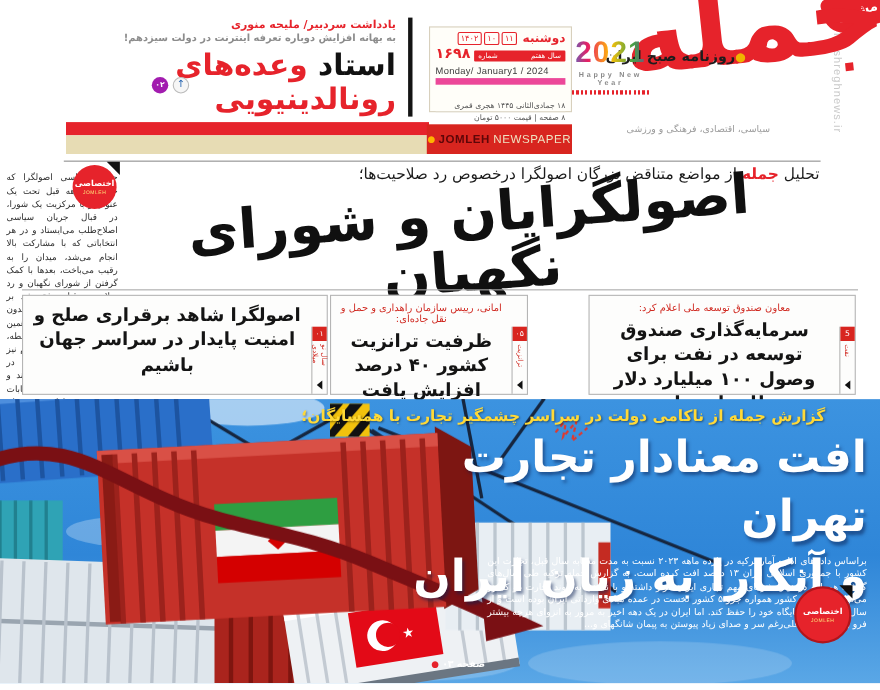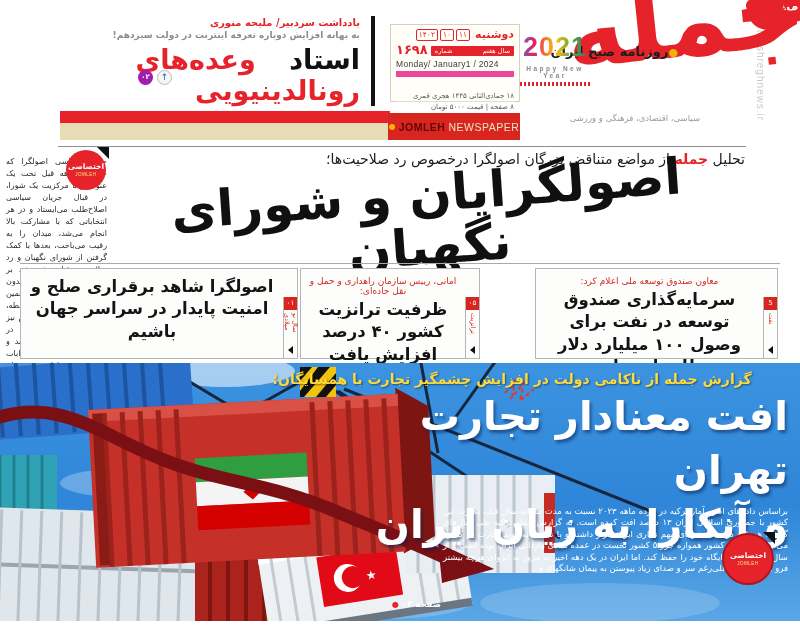--- a/index.html
+++ b/index.html
@@ -46,21 +46,21 @@
   .db-hijri{ font-size:7px; color:#555; border-top:6px solid #ec4899; margin-top:2px; padding-top:15px; direction:rtl; }
   .db-pages{ font-size:7px; color:#555; border-top:1px solid #e2ddd0; margin-top:1px; padding-top:1px; direction:rtl; }
 
   .vdivider{ position:absolute; left:371px; top:16px; width:4px; height:90px; background:#141414; }
 
   
   .ednote{ position:absolute; left:58px; top:17px; width:302px; direction:rtl; text-align:right; }
   .ed-byline{ color:#e6232b; font-size:10px; font-weight:bold; }
   .ed-lead{ color:#8c8c8c; font-size:9px; margin-top:2px;font-weight:bold; }
   .ed-title{ margin-top:4px; font-size:27px; font-weight:bold; line-height:1.15; letter-spacing:-1px; }
-  .ed-title .t-black{ color:#111;margin-left:24px; }
+  .ed-title .t-black{ color:#111; }
   .ed-title .t-red{ color:#e6232b; }
   .ed-icons{ position:absolute; left:138px; top:70px; display:flex; gap:4px; direction:ltr; }
   .circle-num{ width:15px; height:15px; border-radius:50%; background:#a21caf; color:#fff;
     font-size:7px; text-align:center; line-height:15px; font-weight:bold; }
   .circle-arrow{ width:15px; height:15px; border-radius:50%; border:1px solid #bbb; color:#1d5fae;
     font-size:9px; text-align:center; line-height:13px; background:#f6f6f6; }
 
   .redbar{ position:absolute; left:60px; top:111px; width:330px; height:12px; background:#e6232b; }
   .beigebar{ position:absolute; left:60px; top:123px; width:460px; height:17px; background:#e7dcb4; }
   .brandstrip{ position:absolute; left:388px; top:113px; width:132px; height:27px; background:#d8251f;
@@ -398,21 +398,21 @@
       </g>
 
       <polyline points="505,30 515,18 512,34 524,20 520,38 534,26" fill="none" stroke="#e0392f" stroke-width="2" stroke-dasharray="4,3"></polyline>
 
       <g>
         <path d="M-12,58 C55,32 95,68 152,92 C215,120 265,118 335,148 C380,167 415,180 448,196" fill="none" stroke="#7a1014" stroke-width="13" stroke-linecap="round"></path>
         <polygon points="438,180 494,206 442,220" fill="#7a1014"></polygon>
       </g>
     </svg>
 
-    <div class="ft-kicker">گزارش جمله از ناکامی دولت در افزایش چشمگیر تجارت با همسایگان؛</div>
+    <div class="ft-kicker">گزارش جمله از ناکامی دولت در سراسر چشمگیر تجارت با همسایگان؛</div>
     <div class="ft-headline">
       <div>افت معنادار تجارت تهران</div>
       <div>و آنکارا به زیان ایران</div>
     </div>
     <div class="ft-body">براساس داده‌های اداره آمار ترکیه در یازده ماهه ۲۰۲۳ نسبت به مدت مشابه سال قبل، تجارت این کشور با جمهوری اسلامی ایران ۱۳ درصد افت کرده است. به گزارش جمله ترکیه طی سال‌های گذشته همواره در میان شرکای مهم تجاری ایران قرار داشته و با نگاهی به روند تجارت دو کشور می‌توان گفت این کشور همواره جزو ۵ کشور نخست در عمده مبادی وارداتی ایران بوده است و از سال ۹۵ توانسته جایگاه خود را حفظ کند. اما ایران در یک دهه اخیر به مرور به انزوای هرچه بیشتر فرو رفته است و علی‌رغم سر و صدای زیاد پیوستن به پیمان شانگهای و...</div>
     <div class="badge badge-feature">
       <span class="fold"></span>
       <span class="b1">اختصاصی</span>
       <span class="b2 latin">JOMLEH</span>
     </div>

